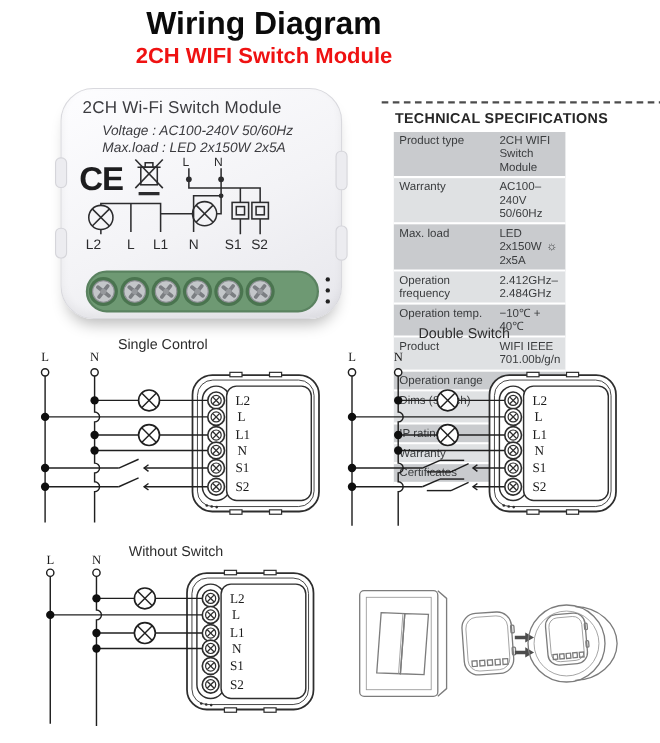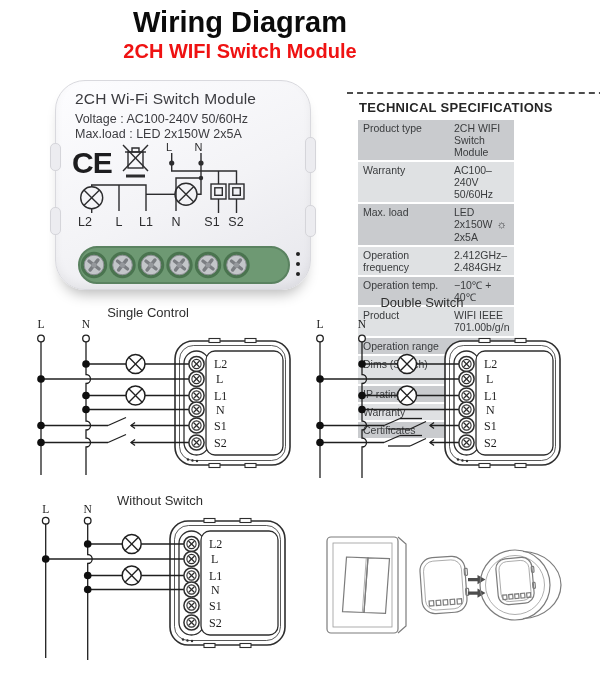--- a/index.html
+++ b/index.html
@@ -12,21 +12,21 @@
 
   
   .photo{position:absolute;left:55px;top:80px;width:254px;height:208px;
     background:linear-gradient(155deg,#fdfdff 0%,#f3f3f6 55%,#e7e7ec 100%);
     border:1px solid #d9d9de;border-radius:30px;
     box-shadow:0 10px 14px -6px rgba(0,0,0,.28), inset 0 -4px 8px rgba(0,0,0,.05);}
   .tab{position:absolute;width:9px;height:26px;background:#ececf0;border:1px solid #d5d5da;border-radius:5px;}
   .tab.l1{left:-6px;top:62px}.tab.l2{left:-6px;top:126px}
   .tab.r1{right:-6px;top:56px;height:34px}.tab.r2{right:-6px;top:124px;height:30px}
   .p-title{position:absolute;left:19px;top:9px;font-size:15.5px;font-weight:500;color:#3c3c40;letter-spacing:.2px;}
-  .p-line{position:absolute;left:19px;font-size:12.5px;color:#3c3c40;}
+  .p-line{position:absolute;left:37px;font-size:12.5px;color:#3c3c40;font-style:italic;}
   .p-l1{top:31px}.p-l2{top:46px}
   .sch-svg{position:absolute;left:0;top:58px;}
   .strip{position:absolute;left:22px;top:165px;width:212px;height:38px;background:#6e9973;
     border:2px solid #5a8260;border-radius:20px;box-sizing:border-box;}
   .pdot{position:absolute;width:4px;height:4px;border-radius:50%;background:#222;left:240px;}
   .pd1{top:171px}.pd2{top:181px}.pd3{top:191px}
 
   
   .specs{position:absolute;left:347px;top:76px;width:268px;border-top:2px dashed #4c4c4c;padding-top:6px;margin-top:16px;}
   .specs-title{font-size:13px;font-weight:600;color:#262626;letter-spacing:.3px;margin:0 0 5px 12px;}

